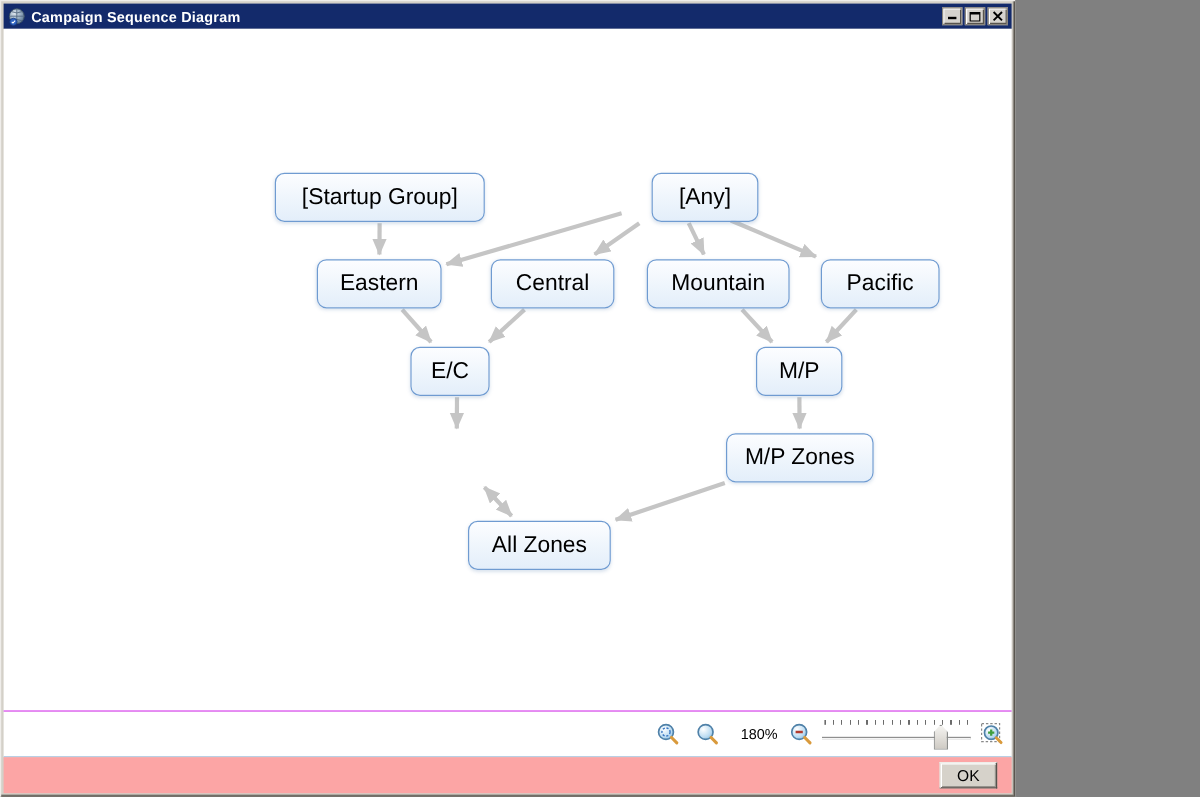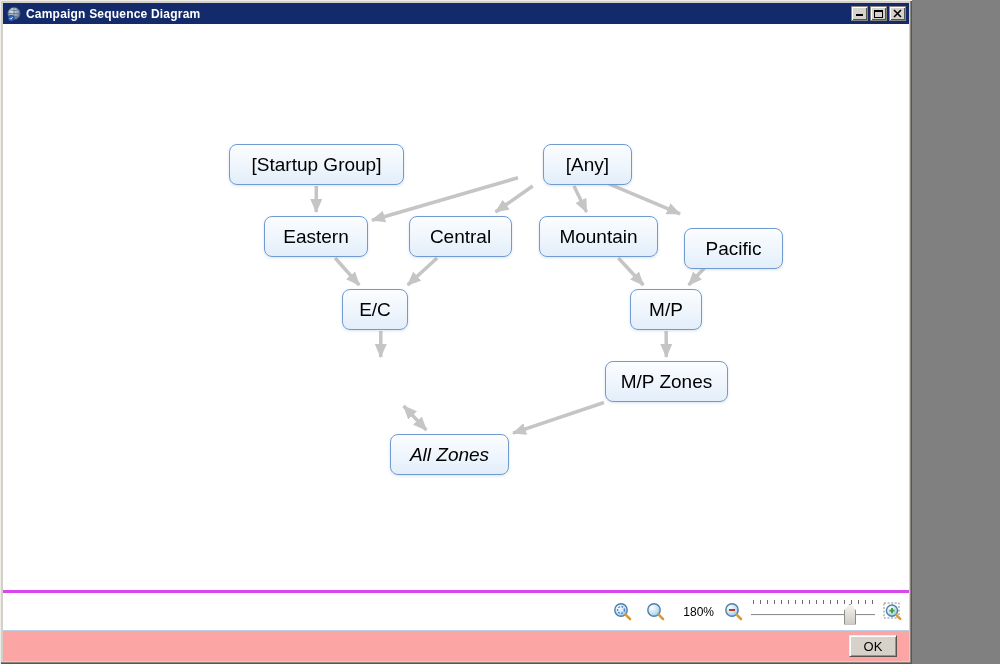--- a/index.html
+++ b/index.html
@@ -1,19 +1,19 @@
 <!DOCTYPE html>
 <html style="--titlebar: #132a6b; --nodeborder: #6f9bd1; --edge: #c5c5c5;"><head>
 <meta charset="utf-8">
 <style>
   * { margin:0; padding:0; box-sizing:border-box; }
   html,body { width:1000px; height:664px; font-family:"Liberation Sans", sans-serif; background:#808080; }
 
   .window {
-    width:912px; height:664px;
+    width:846px; height:664px;
     background:#d4d0c8;
     padding:3px;
     box-shadow: inset 1px 1px 0 #efedea, inset -1px -1px 0 #5a5650, inset -2px -2px 0 #8a867f;
     display:flex; flex-direction:column;
   }
 
   .titlebar {
     height:21px; flex:0 0 21px;
     background: var(--titlebar, #132a6b);
     display:flex; align-items:center;
@@ -28,21 +28,21 @@
     border:1px solid #8a867f;
     box-shadow: inset 1px 1px 0 #ffffff, inset -1px -1px 0 #58544e;
     display:flex; align-items:center; justify-content:center;
     cursor:default;
   }
   .glyph-min { width:7px; height:6px; border-bottom:2px solid #000; margin-top:-2px; }
   .glyph-max { width:9px; height:8px; border:1px solid #000; border-top:2px solid #000; }
 
   .canvas {
     flex:1 1 auto; position:relative; background:#ffffff; overflow:hidden;
-    border-bottom:3px solid #d946ef;
+    border-bottom:1px solid #d946ef;
   }
   .canvas svg.edges { position:absolute; left:0; top:0; width:100%; height:100%; }
   .edge { stroke: var(--edge, #c5c5c5); stroke-width:3.5; fill:none; }
 
   .node {
     position:absolute;
     border:1.5px solid var(--nodeborder, #6f9bd1);
     border-radius:8px;
     background:linear-gradient(to bottom, #fcfdff 0%, #eef5fc 55%, #e3eefa 100%);
     box-shadow: 0 1px 3px rgba(120,150,190,.28);
@@ -147,25 +147,25 @@
         <line x1="663.1493055555555" y1="307" x2="663.3298611111111" y2="333" class="edge" marker-end="url(#arrow)"></line>
         <line x1="400.6575342465753" y1="382" x2="423.3424657534247" y2="406" class="edge" marker-end="url(#arrow)" marker-start="url(#arrow)"></line>
         <line x1="601" y1="378.5253456221198" x2="510" y2="409.13824884792626" class="edge" marker-end="url(#arrow)"></line>
       </svg>
 
   <div class="node" style="left: 226px; top: 120px; width: 175px; height: 41px;">[Startup Group]</div>
       <div class="node" style="left: 540px; top: 120px; width: 89px; height: 41px;">[Any]</div>
       <div class="node" style="left: 261px; top: 192px; width: 104px; height: 41px;">Eastern</div>
       <div class="node" style="left: 536px; top: 192px; width: 119px; height: 41px;">Mountain</div>
       <div class="node" style="left: 406px; top: 192px; width: 103px; height: 41px;">Central</div>
-      <div class="node" style="left: 681px; top: 204px; width: 99px; height: 41px;">Pacific</div>
+      <div class="node" style="left: 681px; top: 192px; width: 99px; height: 41px;">Pacific</div>
       <div class="node" style="left: 339px; top: 265px; width: 66px; height: 41px;">E/C</div>
       <div class="node" style="left: 627px; top: 265px; width: 72px; height: 41px;">M/P</div>
       <div class="node" style="left: 602px; top: 337px; width: 123px; height: 41px;">M/P Zones</div>
-      <div class="node" style="left: 387px; top: 410px; width: 119px; height: 41px; font-style: italic;">All Zones</div>
+      <div class="node" style="left: 387px; top: 410px; width: 119px; height: 41px;">All Zones</div>
     </div>
 
   <div class="toolbar">
     <svg class="tool-icon" viewBox="0 0 19 19">
       <defs>
           <radialGradient id="lensG" cx="35%" cy="32%" r="75%">
         <stop offset="0%" stop-color="#ffffff"></stop>
             <stop offset="70%" stop-color="#bcdcf2"></stop>
             <stop offset="100%" stop-color="#8fc0e4"></stop>
       </radialGradient>

